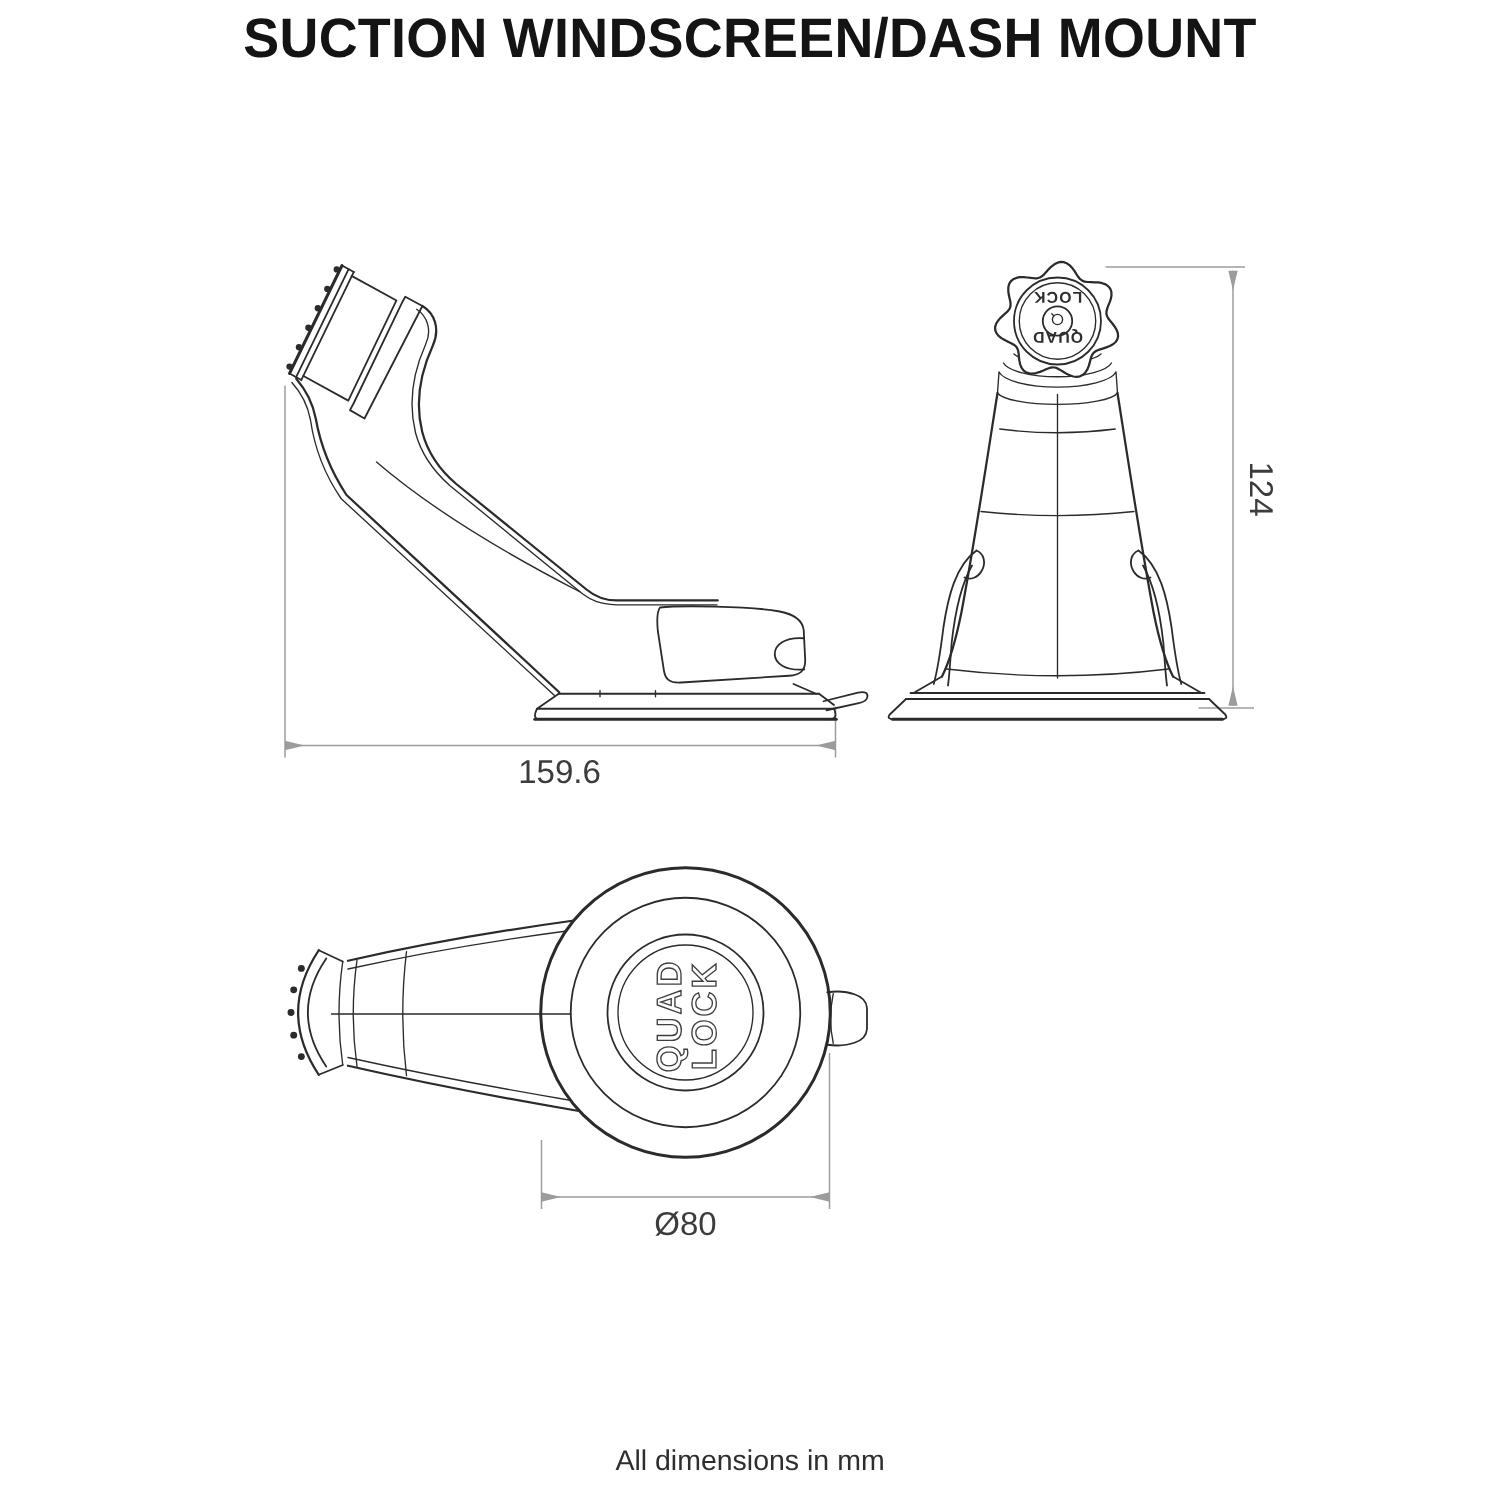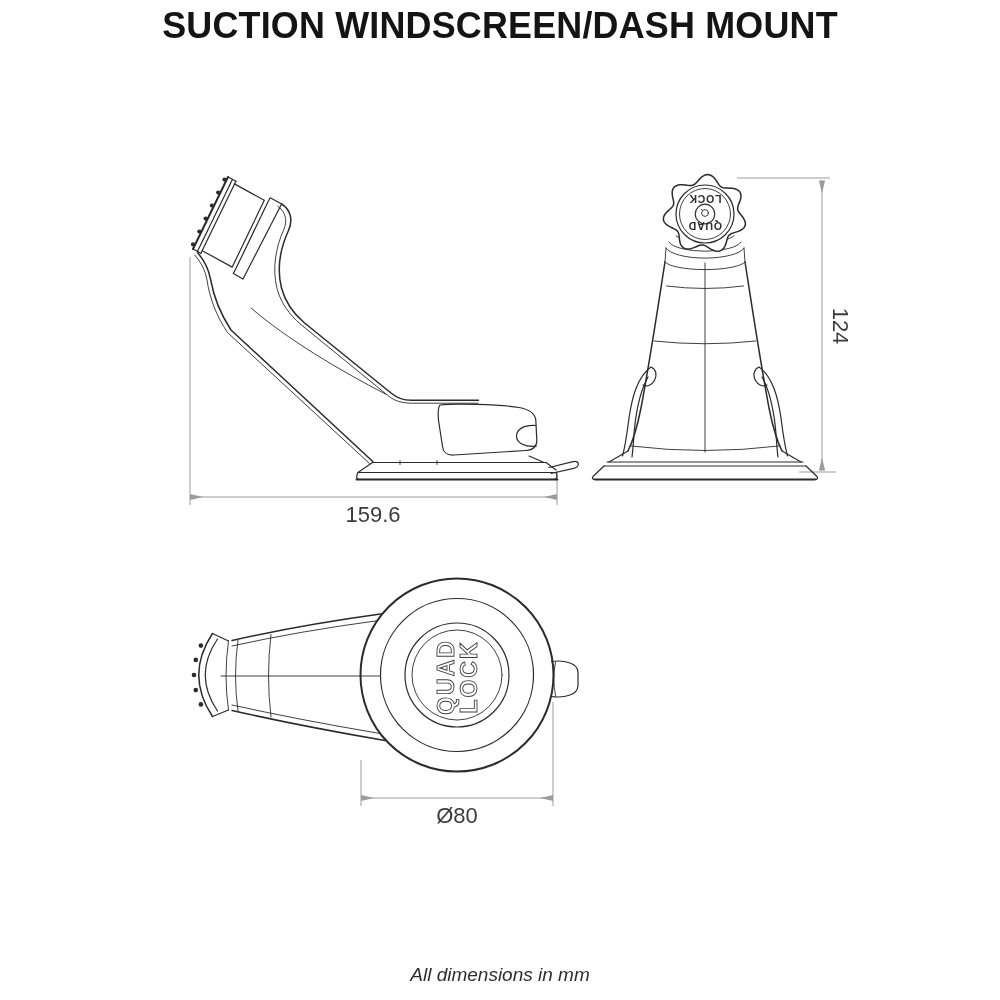--- a/index.html
+++ b/index.html
@@ -7,21 +7,21 @@
     width:1000px;height:1000px;position:relative;overflow:hidden;
     background:#ffffff;font-family:"Liberation Sans",sans-serif;
   }
   .title{
     position:absolute;top:5px;left:0;width:1000px;text-align:center;
     font-size:37px;font-weight:bold;letter-spacing:.2px;color:#141414;
     transform:scaleX(.97);transform-origin:500px 0;
   }
   .footer{
     position:absolute;top:964px;left:0;width:1000px;text-align:center;
-    font-size:19px;color:#2e2e2e;font-style:italic;
+    font-size:19px;color:#2e2e2e;
   }
   svg{position:absolute;left:0;top:0}
   .ln{fill:none;stroke:#2b2b2b;stroke-width:1.2;stroke-linecap:round;stroke-linejoin:round}
   .hv{stroke-width:2}
   .md{stroke-width:1.5}
   .th{stroke-width:.9}
   .wh{fill:#ffffff}
   .dm{fill:none;stroke:#9c9c9c;stroke-width:1}
   .dim-label{font-size:22px;fill:#3c3c3c;text-anchor:middle}
   .logo-sm{font-size:10.5px;font-weight:bold;letter-spacing:.8px;fill:#2e2e2e;text-anchor:middle}

